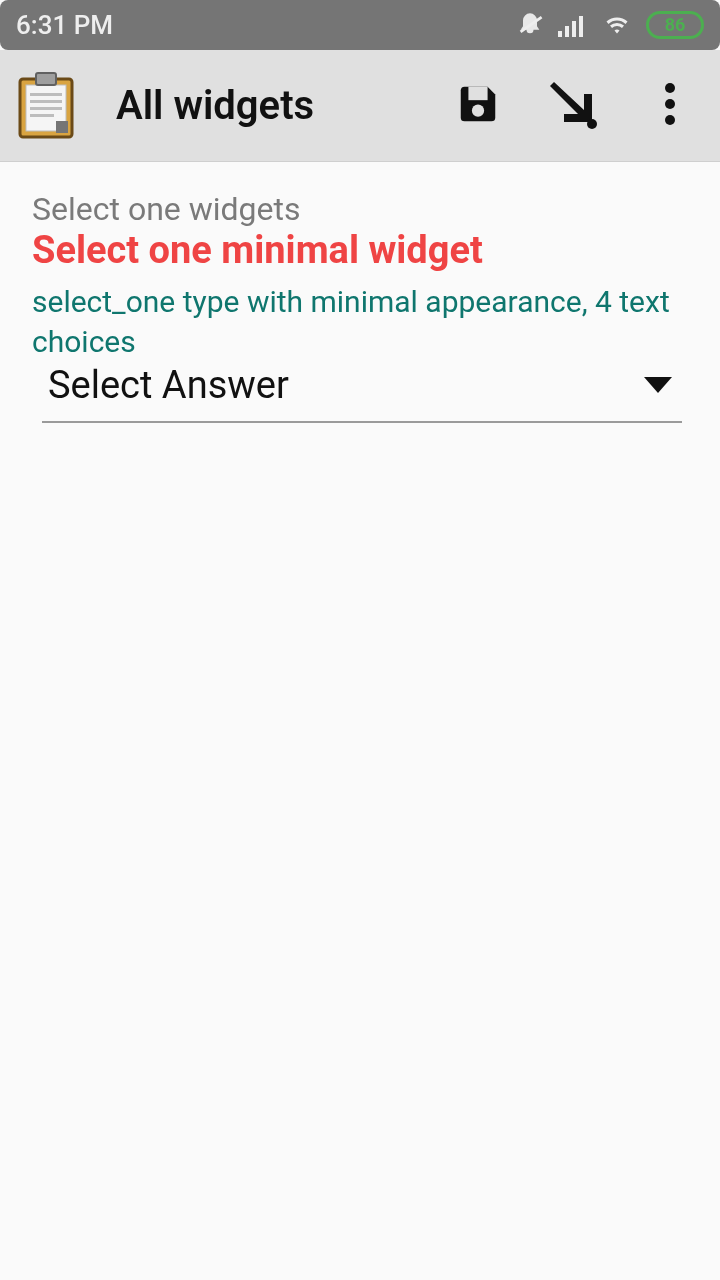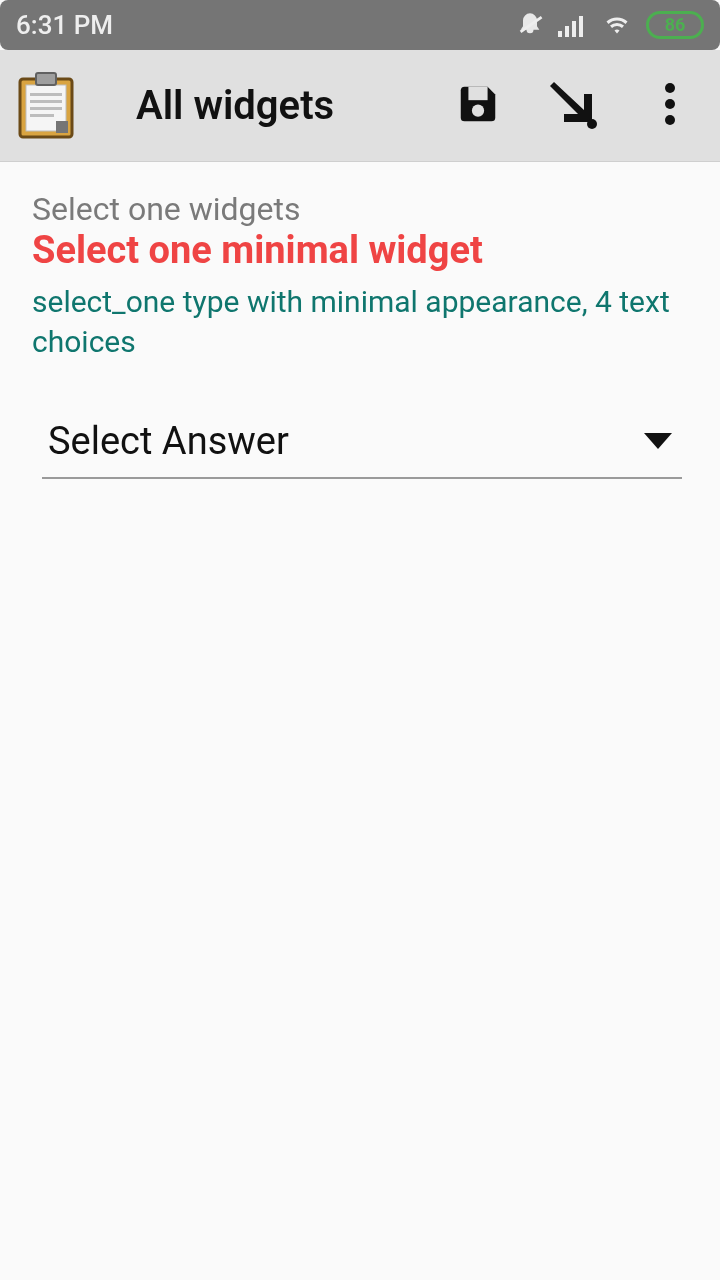--- a/index.html
+++ b/index.html
@@ -44,33 +44,31 @@
   }
   .app-bar .app-icon {
     width: 60px; height: 70px;
     margin-right: 40px;
   }
   .app-bar .title {
     flex: 1;
     font-size: 40px;
     font-weight: 600;
     color: #111;
-    margin-left: 20px;
   }
   .app-bar .actions { display: flex; align-items: center; gap: 44px; padding-right: 8px; }
   .app-bar .action-btn { width: 52px; height: 52px; display: flex; align-items: center; justify-content: center; }
 
   
   .content { padding: 28px 32px; }
   .section-label { font-size: 32px; color: #7a7a7a; }
   .question-title { font-size: 38px; font-weight: 700; color: #ef4444; margin-bottom: 8px; line-height: 1.2; }
   .question-hint { font-size: 30px; color: #0f766e; line-height: 1.35; max-width: 640px; }
 
   .select-row {
-    margin-top: 56px;
     margin-left: 10px;
     width: 640px;
     border-bottom: 2px solid #9a9a9a;
     display: flex;
     align-items: center;
     justify-content: space-between;
     padding: 0 6px 14px 6px;
   }
   .select-text { font-size: 38px; color: #111; }
   .caret-down {

